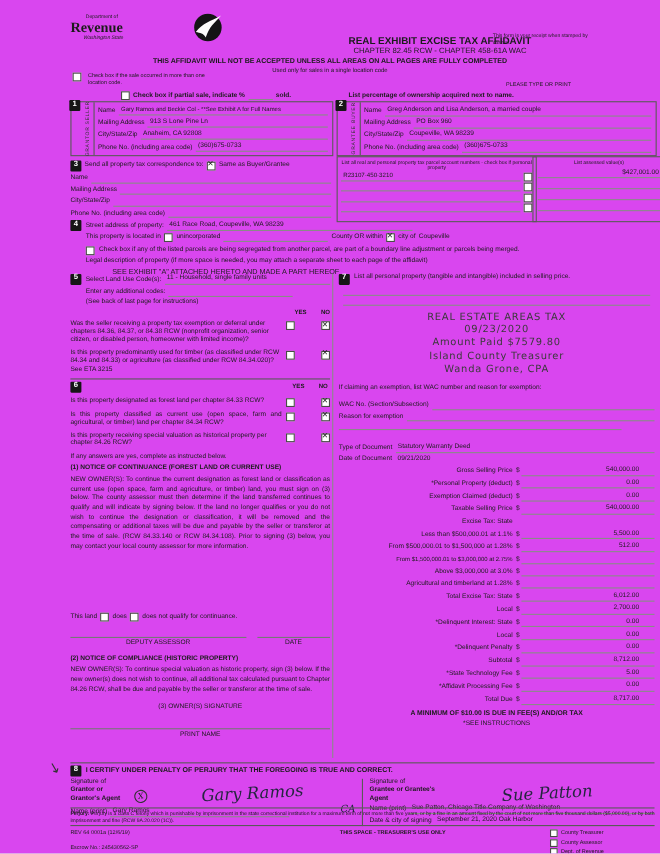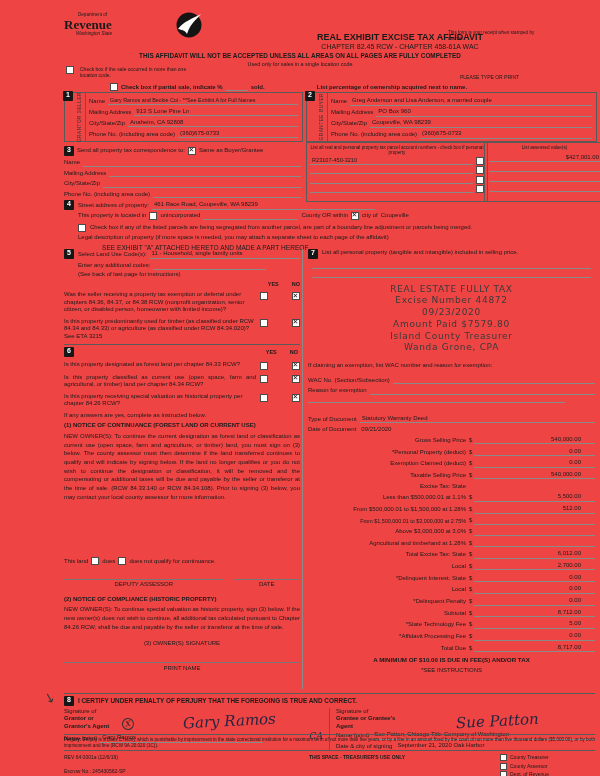--- a/index.html
+++ b/index.html
@@ -1,18 +1,18 @@
 <!DOCTYPE html>
 <html><head>
 <meta charset="utf-8">
 <style>
   html,body { margin:0; padding:0; background:#e8e8e6; }
   .page {
     position:relative; width:600px; height:776px; margin:0 auto;
-    background:#ef4444; color:#1b1b1b;
+    background:#d946ef; color:#1b1b1b;
     font-family:"Liberation Sans", sans-serif; font-size:6px; line-height:1.25;
     overflow:hidden;
   }
   .abs { position:absolute; }
   .bold { font-weight:bold; }
   .small { font-size:5px; }
   .tiny { font-size:4.6px; }
   .center { text-align:center; }
   .right { text-align:right; }
   .just { text-align:justify; }
@@ -322,22 +322,21 @@
   <div class="abs" style="left:308px; top:249px; width:287px;">
 
     <div style="display:flex; gap:4px;">
       <span class="badge">7</span>
       <span>List all personal property (tangible and intangible) included in selling price.</span>
     </div>
     <div style="border-bottom:1px solid #8a8a88; margin:9px 4px 0 4px;"></div>
     <div style="border-bottom:1px solid #8a8a88; margin:8px 4px 0 4px;"></div>
 
     <div class="stamp" style="margin-top:6px;">
-      <div>REAL ESTATE FULLY TAX</div>
-      <div>Excise Number 44872</div>
+      <div>REAL ESTATE AREAS TAX</div>
       <div>09/23/2020</div>
       <div>Amount Paid $7579.80</div>
       <div>Island County Treasurer</div>
       <div>Wanda Grone, CPA</div>
     </div>
 
     <div style="margin-top:8px;">If claiming an exemption, list WAC number and reason for exemption:</div>
     <div class="fieldrow" style="margin-top:7px;">
       <span class="flabel">WAC No. (Section/Subsection)</span>
       <span class="fval"></span>

